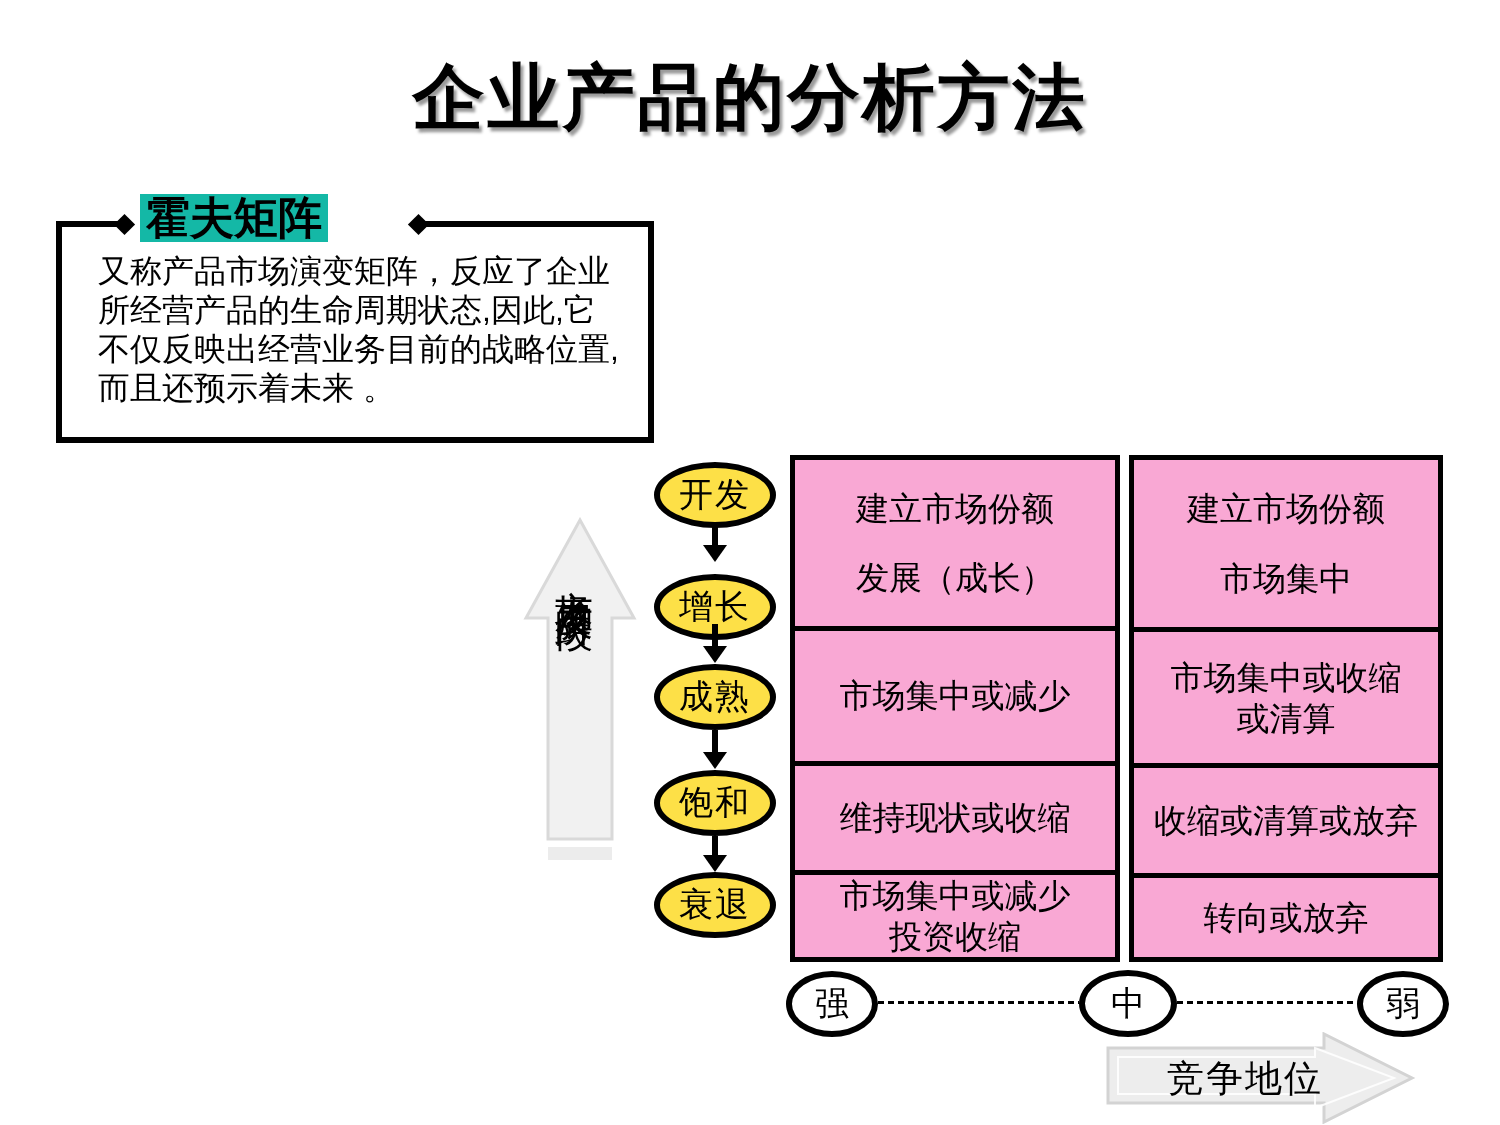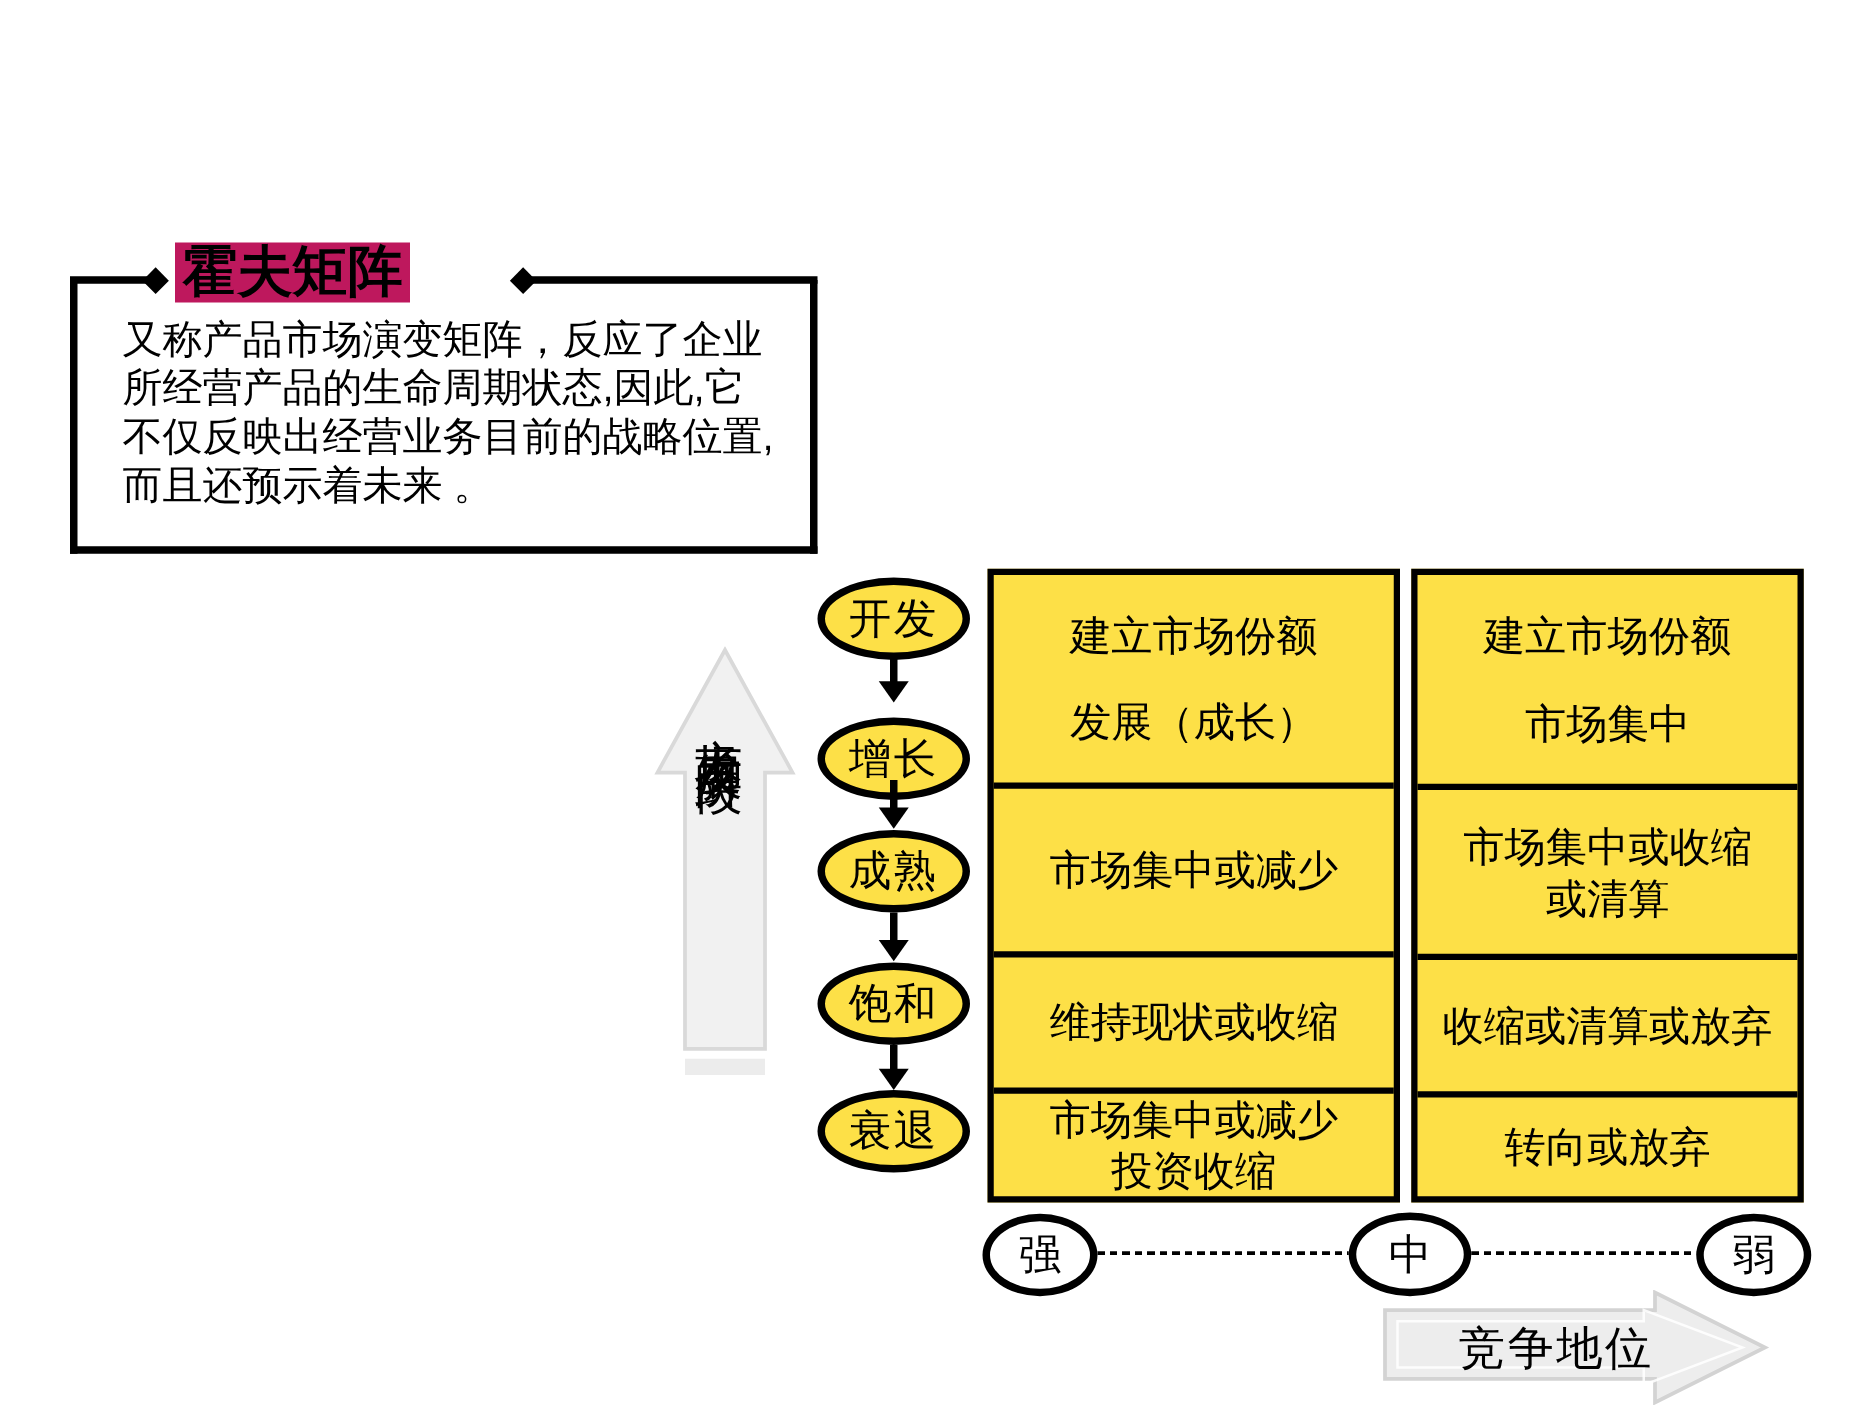--- a/index.html
+++ b/index.html
@@ -20,21 +20,21 @@
   #hofer-box{
     left:56px;top:224px;width:598px;height:219px;
     border:6px solid #000;border-top:none;box-sizing:border-box;background:#fff;
   }
   .hline{height:6px;background:#000;}
   #hofer-line-left{left:56px;top:221px;width:62px;}
   #hofer-line-right{left:424px;top:221px;width:230px;}
   .diamond{width:15px;height:15px;background:#000;transform:rotate(45deg);}
   #hofer-diamond-left{left:117px;top:217px;}
   #hofer-diamond-right{left:411px;top:217px;}
-  #hofer-heading{left:140px;top:194px;font-size:44px;font-weight:bold;background:#be185d;padding:0 6px;line-height:1.1;}
+  #hofer-heading{left:140px;top:194px;font-size:44px;font-weight:bold;background:#14b8a6;padding:0 6px;line-height:1.1;}
   #hofer-text{left:82px;top:252px;width:560px;font-size:32px;line-height:39px;margin-left:16px;}
 
   
   #up-arrow{left:523px;top:517px;}
   #y-axis-label{
     left:552px;top:560px;font-size:38px;letter-spacing:5px;
     writing-mode:vertical-rl;text-orientation:upright;line-height:44px;
   }
 
   
@@ -45,21 +45,21 @@
   }
   #stage-1{top:462px;} #stage-2{top:574px;} #stage-3{top:664px;} #stage-4{top:770px;} #stage-5{top:872px;}
   .varrow{left:712px;width:6px;background:#000;}
   .varrow-head{left:703px;width:0;height:0;border-left:12px solid transparent;border-right:12px solid transparent;border-top:17px solid #000;}
   #arr1-l{top:527px;height:19px;} #arr1-h{top:545px;}
   #arr2-l{top:624px;height:23px;} #arr2-h{top:646px;}
   #arr3-l{top:730px;height:23px;} #arr3-h{top:752px;}
   #arr4-l{top:836px;height:20px;} #arr4-h{top:855px;}
 
   
-  .mcol{top:455px;height:507px;border:5px solid #000;box-sizing:border-box;background:#fde047;
+  .mcol{top:455px;height:507px;border:5px solid #000;box-sizing:border-box;background:#f9a8d4;
         display:flex;flex-direction:column;}
   #mcol-left{left:790px;width:330px;}
   #mcol-right{left:1129px;width:314px;}
   .mcell{display:flex;flex-direction:column;align-items:center;justify-content:center;
          font-size:33px;line-height:41px;text-align:center;box-sizing:border-box;}
   .mcell + .mcell{border-top:5px solid #000;}
   .r1{height:167px;justify-content:space-evenly;}
   .r2{height:136px;}
   .r3{height:110px;}
   .r4{flex:1;}
@@ -77,20 +77,21 @@
   #dash-2{left:1177px;top:1001px;width:180px;}
 
   #right-arrow{left:1106px;top:1032px;}
   #x-axis-label{left:1150px;top:1054px;width:190px;text-align:center;font-size:37px;letter-spacing:2px;}
 </style>
 </head>
 <body>
 
 <div id="canvas">
 
+  <div id="page-title" class="abs">企业产品的分析方法</div>
 
   <div id="hofer-box" class="abs"></div>
   <div id="hofer-line-left" class="abs hline"></div>
   <div id="hofer-diamond-left" class="abs diamond"></div>
   <div id="hofer-heading" class="abs">霍夫矩阵</div>
   <div id="hofer-diamond-right" class="abs diamond"></div>
   <div id="hofer-line-right" class="abs hline"></div>
   <div id="hofer-text" class="abs">
     <div>又称产品市场演变矩阵，反应了企业</div>
     <div>所经营产品的生命周期状态,因此,它</div>

